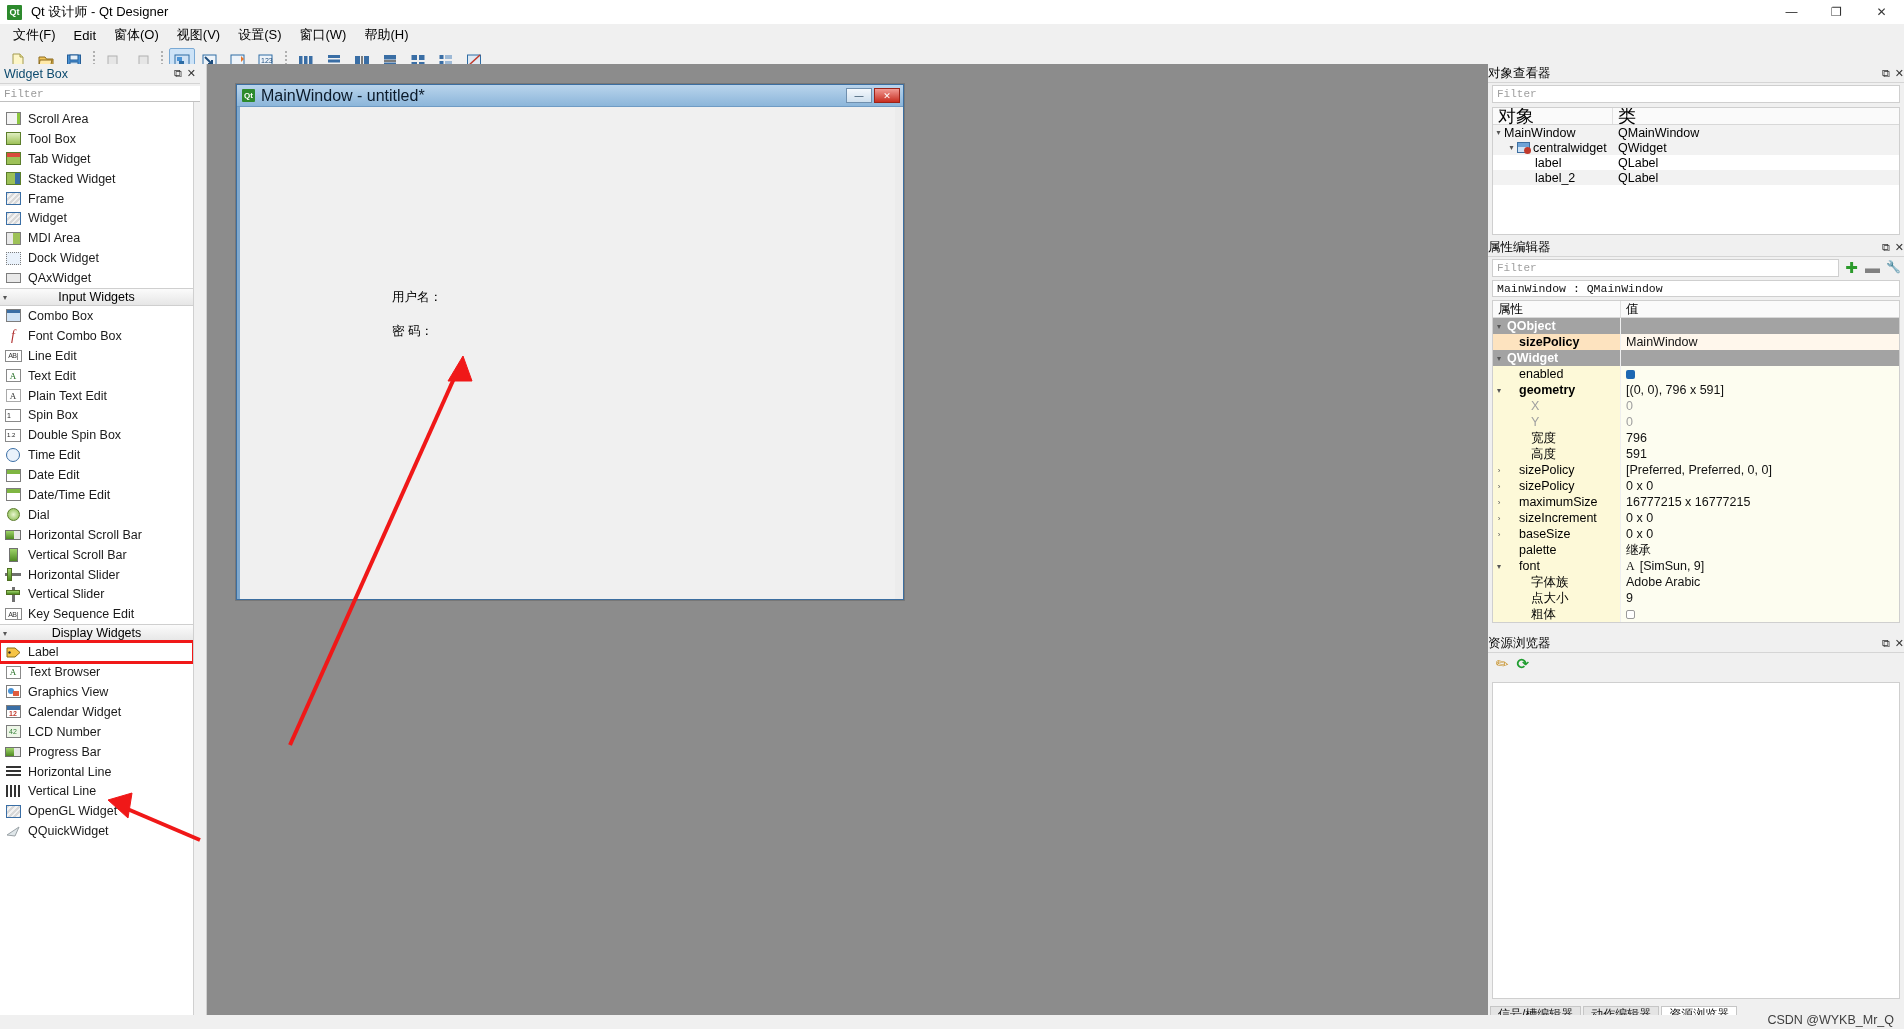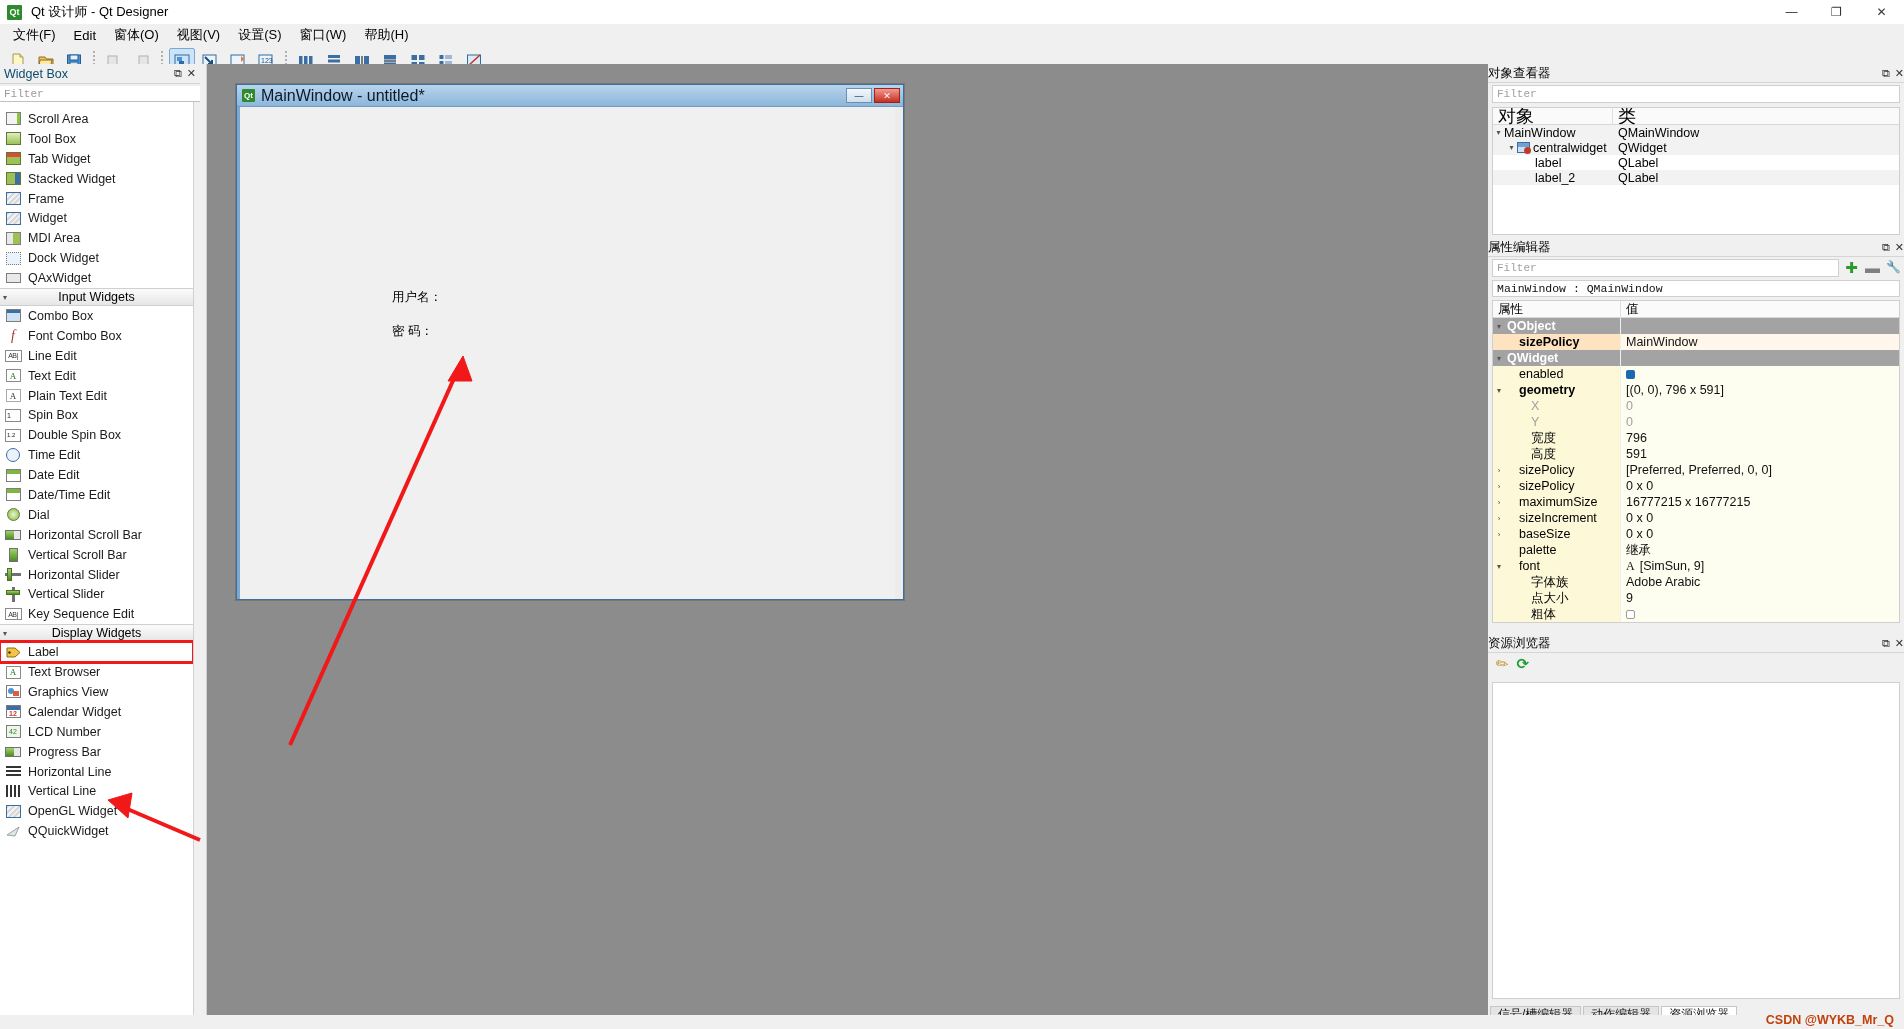--- a/index.html
+++ b/index.html
@@ -180,21 +180,21 @@
   .refresh { font-size:15px; color:#1f9d2f; font-weight:bold; }
   .rb-body { position:absolute; left:4px; right:4px; top:48px; bottom:30px; display:flex; gap:4px; }
   .rb-left { width:205px; background:#fff; border:1px solid #cfcfcf; padding:8px 0 0 12px; }
   .rb-right { flex:1; background:#fff; border:1px solid #cfcfcf; }
   .rb-item { font-size:12.5px; color:#111; }
   .rb-tabs { position:absolute; left:2px; bottom:6px; display:flex; }
   .rb-tab { height:17px; padding:0 7px; font-size:12px; display:flex; align-items:center;
      border:1px solid #c6c6c6; background:#e4e4e4; margin-right:2px; color:#111; }
   .rb-tab.active { background:#fff; border-bottom-color:#fff; }
 
-  .watermark { position:absolute; right:10px; bottom:2px; font-size:12.5px; color:#c2410c;font-weight:bold; }
+  .watermark { position:absolute; right:10px; bottom:2px; font-size:12.5px; color:#404040; }
   .bottombar { position:absolute; left:0; bottom:0; width:1904px; height:14px; background:#f0f0f0; }
 </style>
 </head>
 <body>
 
 <div class="app">
 
   <div class="titlebar">
     <div class="qt-mini">Qt</div>
     <div class="title">Qt 设计师 - Qt Designer</div>

